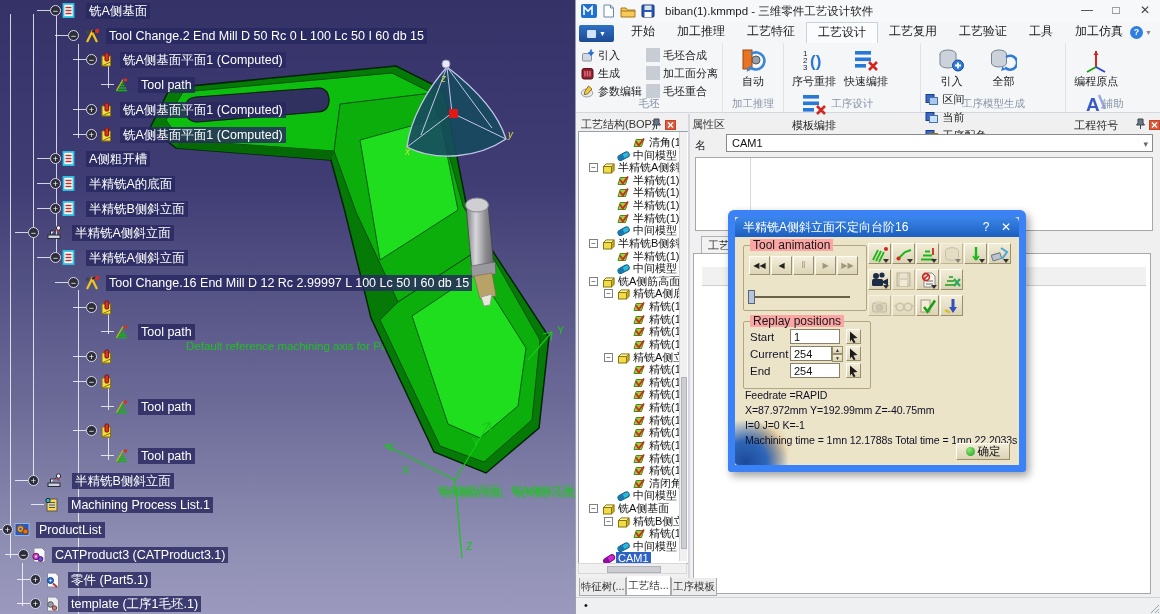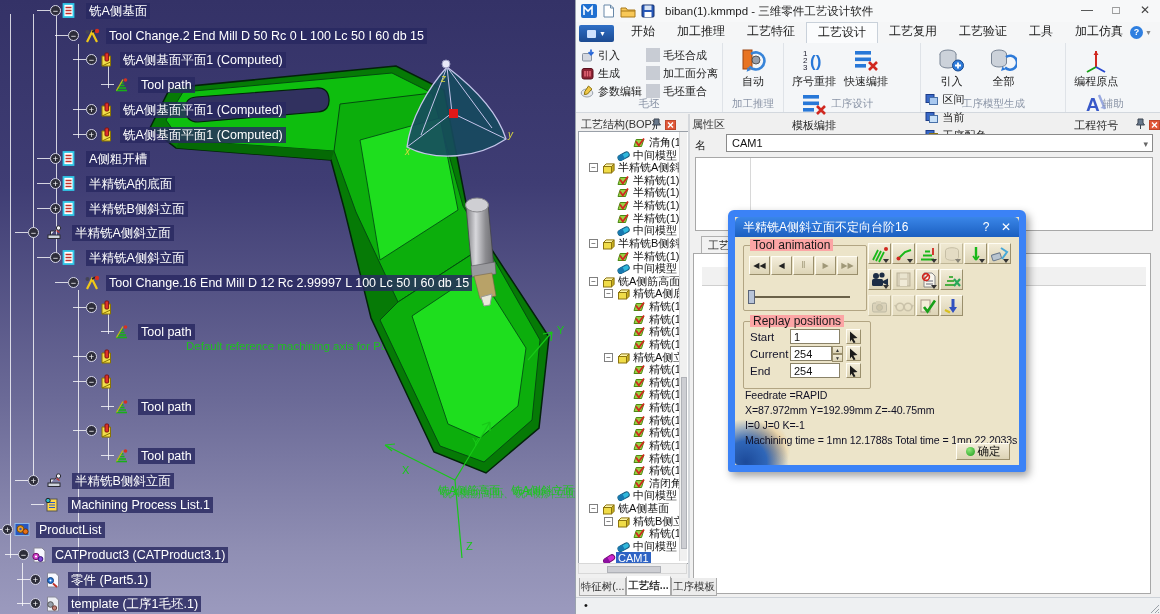--- a/index.html
+++ b/index.html
@@ -60,21 +60,21 @@
   .brow{position:absolute;left:0;height:13px;width:200px;}
   .brow .bexp{position:absolute;top:2px;width:9px;height:9px;background:#fff;border:1px solid #808080;
     color:#333;font-size:8px;line-height:7px;text-align:center;box-sizing:border-box;}
   .brow .ic{position:absolute;top:0;}
   .brow .lbl{position:absolute;top:0;font-size:11px;line-height:13px;color:#111;white-space:nowrap;padding:0 2px;}
   .brow .lbl.sel{background:#2e63c4;color:#fff;}
   .scroll-v{position:absolute;background:#f0f0f0;border-left:1px solid #d8d8d8;}
   .thumb{position:absolute;background:#cdced3;border:1px solid #b0b2b8;}
   .btab{position:absolute;height:18px;background:#ececec;border:1px solid #aaa;border-top:none;
     font-size:10.5px;color:#333;text-align:center;line-height:17px;box-sizing:border-box;}
-  .btab.active{background:#fff;font-weight:bold;height:20px;border-top:1px solid #fff;}
+  .btab.active{background:#fff;font-weight:normal;height:20px;border-top:1px solid #fff;}
   .inputline{position:absolute;background:#fff;border:1px solid #8a8a8a;box-sizing:border-box;
     font-size:11px;color:#111;}
   
   #dialog{position:absolute;left:728px;top:210px;width:284px;height:248px;z-index:50;
     border:7px solid #3b82f6;border-radius:6px 6px 3px 3px;
     box-shadow:3px 4px 8px rgba(0,0,0,.38);background:#ece4c9;}
   #dlg-title{position:absolute;left:0;top:0;width:100%;height:20px;border-radius:5px 5px 0 0;
     background:linear-gradient(180deg,#3a86e8,#1b5fc0);color:#fff;font-size:12px;
     line-height:20px;padding-left:8px;box-sizing:border-box;}
   #dlg-title .tbtn{position:absolute;top:0;width:18px;text-align:center;color:#fff;

